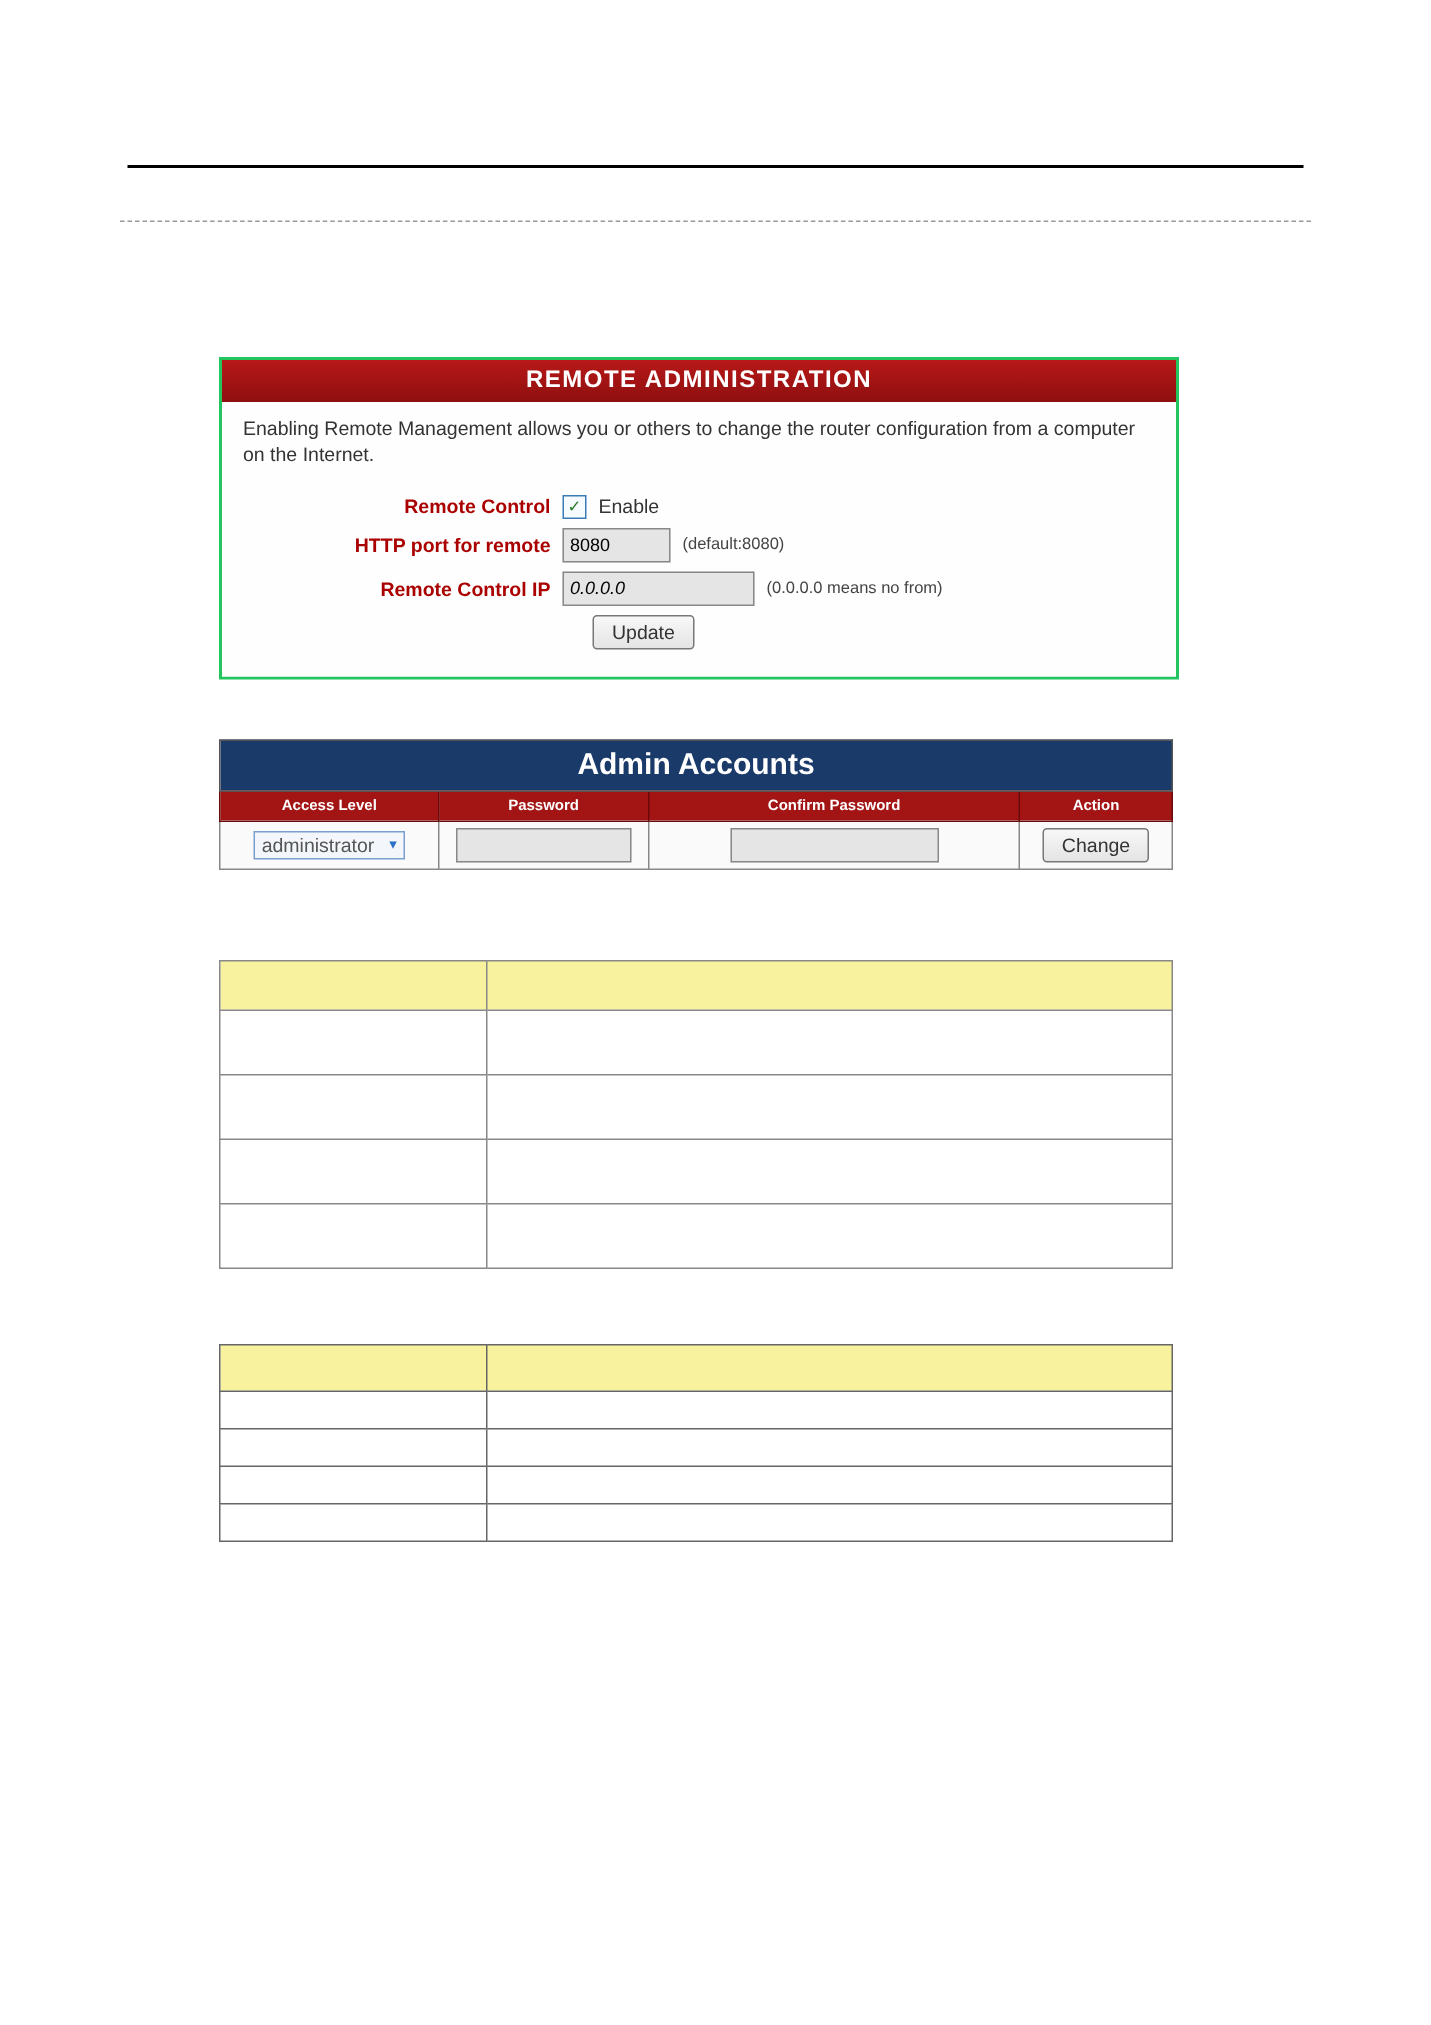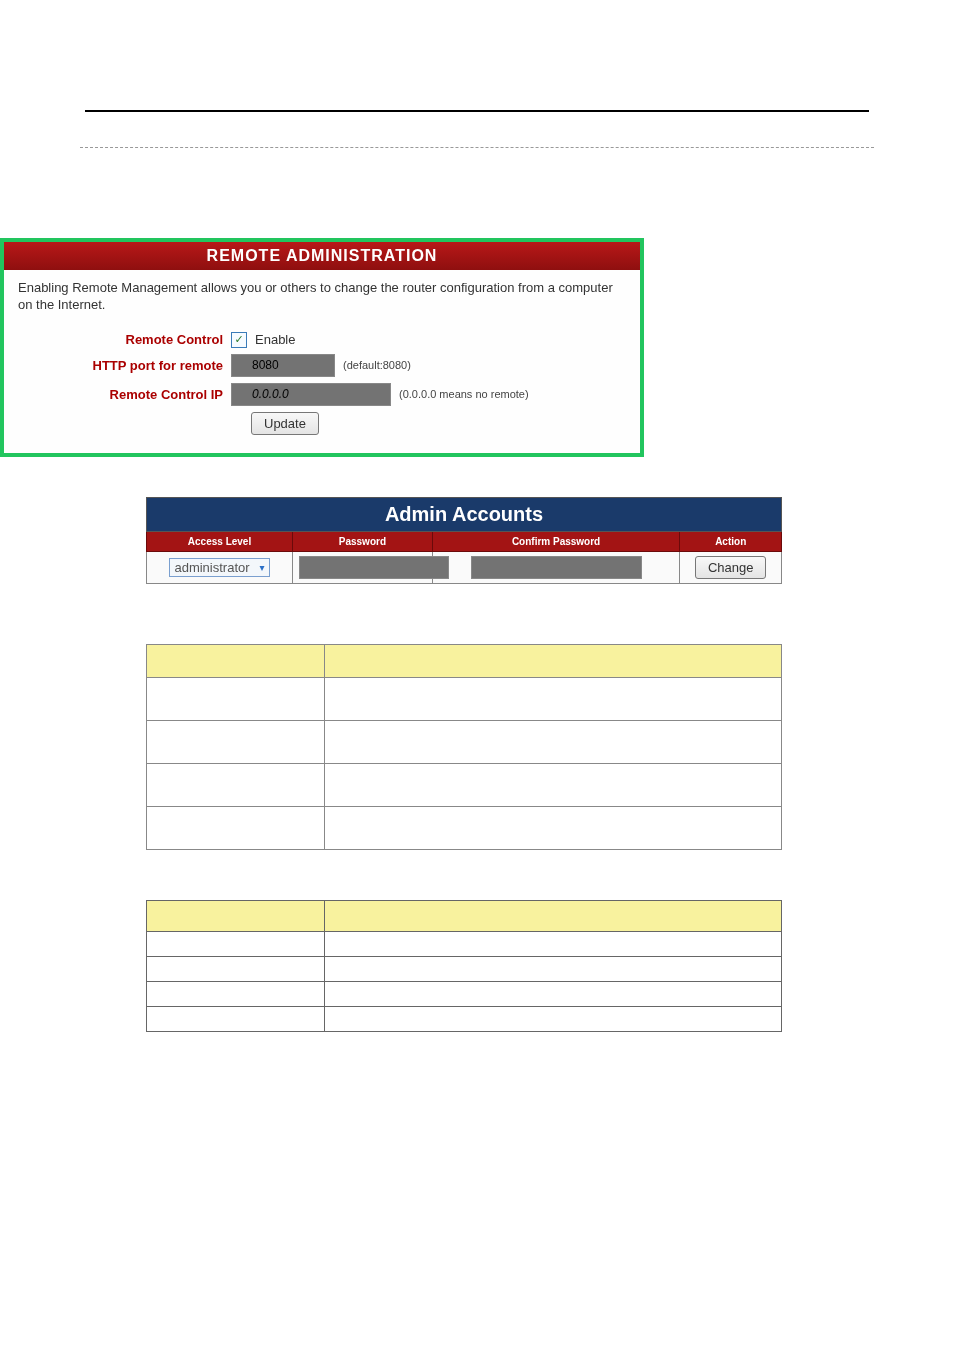--- a/index.html
+++ b/index.html
@@ -20,21 +20,22 @@
     margin: 0 85px 35px 85px;
   }
   .rule-dashed {
     border-top: 1px dashed #999;
     margin: 0 80px 90px 80px;
   }
 
   
   .panel {
     width: 636px;
-    border: 4px solid #22c55e;
+    margin-left: 146px;
+    border: 2px solid #22c55e;
   }
   .panel-header {
     background: #9e1010;
     background: linear-gradient(#b81818, #8e0f0f);
     color: #fff;
     font-weight: bold;
     font-size: 16px;
     letter-spacing: 1px;
     text-align: center;
     padding: 5px 0;
@@ -72,23 +73,23 @@
     border: 1px solid #3a7bb8;
     display: inline-flex;
     align-items: center;
     justify-content: center;
     font-size: 11px;
     color: #2a7a2a;
     background: #f6fbff;
   }
   .txt-input {
     border: 1px solid #888;
-    background: #737373;
+    background: #e5e5e5;
     font-size: 12px;
-    padding: 2px 20px;
+    padding: 2px 4px;
     height: 17px;
   }
   .txt-port { width: 62px; }
   .txt-ip   { width: 118px; font-style: italic; }
   .hint { color: #444; font-size: 11px; }
   .btn {
     display: inline-block;
     border: 1px solid #777;
     background: linear-gradient(#f8f8f8,#e4e4e4);
     padding: 3px 12px;
@@ -209,21 +210,21 @@
         <div class="field-value">
           <input class="txt-input txt-port" value="8080" style="">
           <span class="hint">(default:8080)</span>
         </div>
       </div>
 
       <div class="field-row">
         <div class="field-label">Remote Control IP</div>
         <div class="field-value">
           <input class="txt-input txt-ip" value="0.0.0.0" style="">
-          <span class="hint">(0.0.0.0 means no remote)</span>
+          <span class="hint">(0.0.0.0 means no from)</span>
         </div>
       </div>
 
       <div class="update-row">
         <span class="btn">Update</span>
       </div>
     </div>
   </div>
 
   <table class="accounts">

